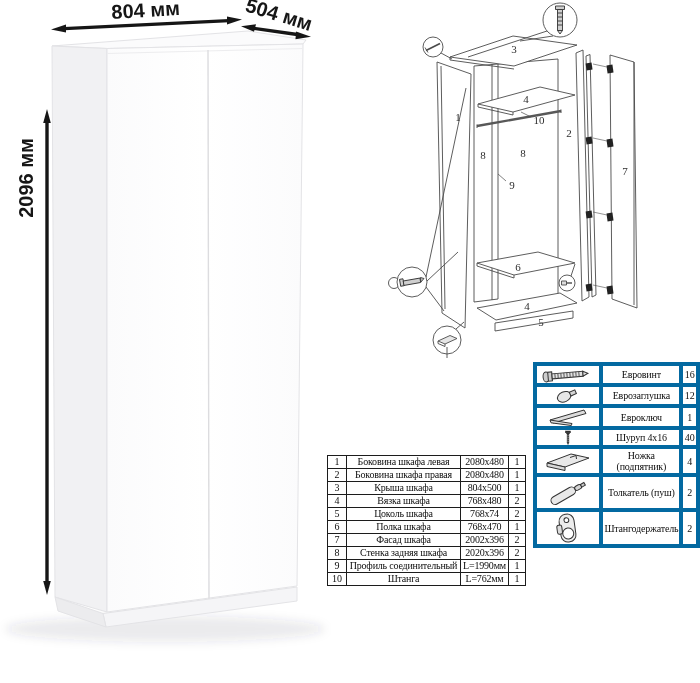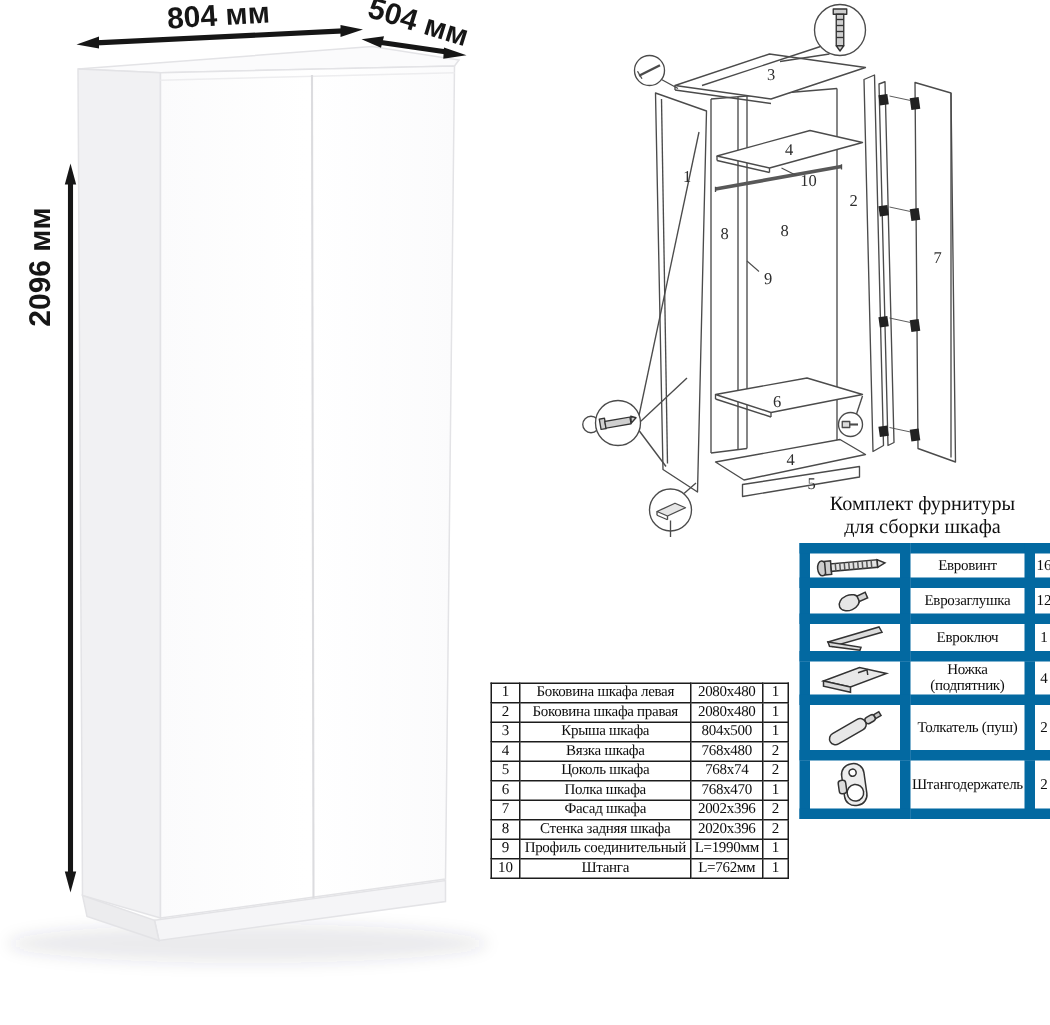--- a/index.html
+++ b/index.html
@@ -16,21 +16,21 @@
               table-layout:fixed;font-size:10px;color:#0e0e0e;}
   table.parts td{border:1px solid #1c1c1c;height:12px;padding:0 1px;text-align:center;
                  white-space:nowrap;overflow:hidden;line-height:12px;}
   table.parts td.c-num{width:16px;}
   table.parts td.c-name{width:111px;letter-spacing:-0.2px;}
   table.parts td.c-size{width:45px;letter-spacing:-0.2px;}
   table.parts td.c-qty{width:14px;}
   
   table.hw{position:absolute;left:533px;top:362px;border-collapse:collapse;
            table-layout:fixed;font-size:10px;color:#0e0e0e;}
-  table.hw td{border:7px solid #0369a1;padding:0 1px;text-align:center;overflow:hidden;}
+  table.hw td{border:4px solid #0369a1;padding:0 1px;text-align:center;overflow:hidden;}
   table.hw td.h-icon{width:75px;}
   table.hw td.h-name{width:71px;line-height:11px;letter-spacing:-0.2px;}
   table.hw td.h-qty{width:15px;font-family:Liberation Serif, serif;}
   .icon-svg{display:block;margin:0 auto;}
 </style>
 </head>
 <body>
 
 <div class="canvas">
 
@@ -206,24 +206,20 @@
       <text class="dlabel" x="483" y="159" text-anchor="middle">8</text>
       <text class="dlabel" x="523" y="157" text-anchor="middle">8</text>
       <text class="dlabel" x="512" y="189" text-anchor="middle">9</text>
       <text class="dlabel" x="518" y="271" text-anchor="middle">6</text>
       <text class="dlabel" x="527" y="310" text-anchor="middle">4</text>
       <text class="dlabel" x="541" y="326" text-anchor="middle">5</text>
       <text class="dlabel" x="625" y="175" text-anchor="middle">7</text>
     </g>
   </svg>
 
-  <div class="hw-title">
-    <div>Комплект фурнитуры</div>
-    <div>для сборки шкафа</div>
-  </div>
 
   <table class="parts">
     <tbody>
       <tr>
           <td class="c-num">1</td>
           <td class="c-name">Боковина шкафа левая</td>
           <td class="c-size">2080х480</td>
           <td class="c-qty">1</td>
         </tr>
       <tr>
@@ -327,20 +323,38 @@
             <svg class="icon-svg" width="44" height="18" viewBox="0 0 44 18">
               <g stroke="#333" fill="#dcdcdc">
                 <polygon points="4,12 38,2 40,5.5 7,15"></polygon>
                 <polygon points="4,12 26,15.5 25.3,17.5 5,14.8"></polygon>
               </g>
             </svg>
           </td>
         <td class="h-name">Евроключ</td>
         <td class="h-qty">1</td>
       </tr>
+      <tr style="height:17px">
+        <td class="h-icon">
+            <svg class="icon-svg" width="14" height="15" viewBox="0 0 16 30">
+              <g stroke="#333" fill="#2e2e2e">
+                <rect x="3" y="2" width="10" height="3"></rect>
+                <polygon points="3,5 13,5 10,8 6,8"></polygon>
+                <rect x="6.2" y="8" width="3.6" height="17" fill="#3a3a3a"></rect>
+                <line x1="6.2" y1="12" x2="9.8" y2="10.5" stroke="#bbb"></line>
+                <line x1="6.2" y1="16" x2="9.8" y2="14.5" stroke="#bbb"></line>
+                <line x1="6.2" y1="20" x2="9.8" y2="18.5" stroke="#bbb"></line>
+                <line x1="6.2" y1="24" x2="9.8" y2="22.5" stroke="#bbb"></line>
+                <polygon points="6.2,25 9.8,25 8,29"></polygon>
+              </g>
+            </svg>
+          </td>
+        <td class="h-name">Шуруп 4х16</td>
+        <td class="h-qty">40</td>
+      </tr>
       <tr style="height:28px">
         <td class="h-icon">
             <svg class="icon-svg" width="50" height="22" viewBox="0 0 50 22">
               <g stroke="#333" fill="#e8e8e8">
                 <polygon points="4,13 28,4 46,8 22,17"></polygon>
                 <polygon points="4,13 22,17 22,20.5 4,16.5" fill="#d9d9d9"></polygon>
                 <polyline points="27,7.5 33,5.5 33.5,9" fill="none"></polyline>
               </g>
             </svg>
           </td>

